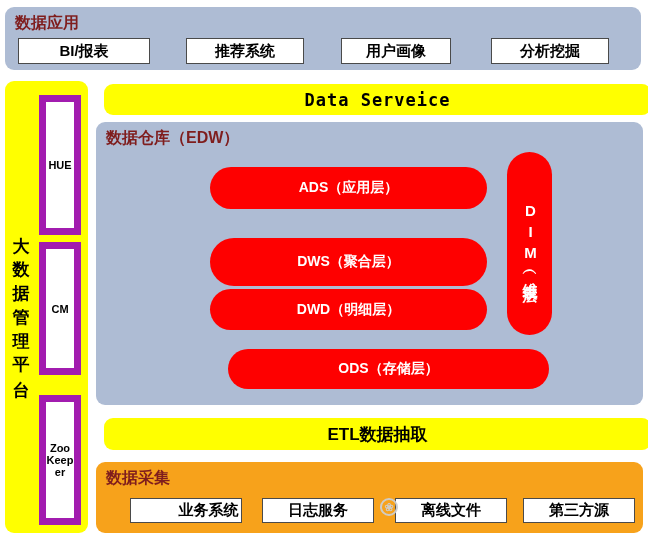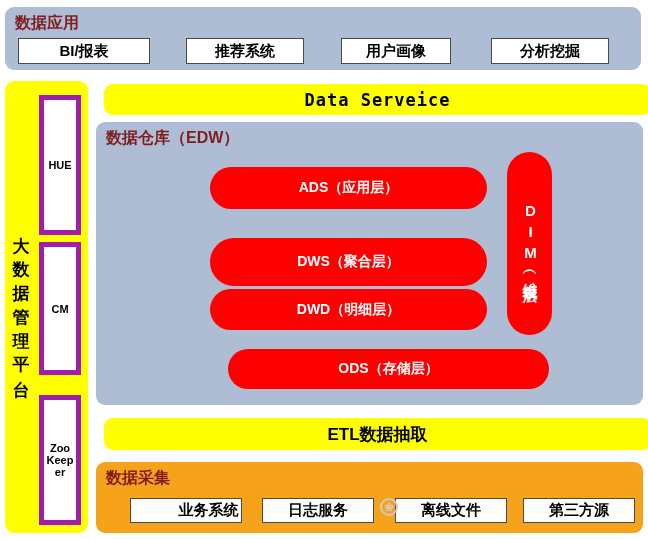--- a/index.html
+++ b/index.html
@@ -22,21 +22,21 @@
   .app-panel .white-box{top:31px;height:26px;}
   
   .left-bar{left:5px;top:81px;width:83px;height:452px;background:#ffff00;}
   .vertical-title{
     position:absolute;left:0;top:0;width:32px;height:100%;
     display:flex;align-items:center;justify-content:center;
     writing-mode:vertical-rl;text-orientation:upright;
     font-weight:bold;font-size:17px;letter-spacing:24px;color:#000;
   }
   .tool-box{
-    position:absolute;left:34px;width:42px;background:#ffffff;border:5px solid #a21caf;
+    position:absolute;left:34px;width:42px;background:#ffffff;border:7px solid #a21caf;
     display:flex;align-items:center;justify-content:center;text-align:center;
     font-weight:bold;font-size:11px;color:#000;white-space:pre-line;box-sizing:border-box;
   }
   
   .yellow-bar{
     position:absolute;left:96px;width:547px;background:#ffff00;border-radius:9px;
     display:flex;align-items:center;justify-content:center;
     font-weight:bold;font-size:17px;color:#000;margin-left:8px;
   }
   .service-bar{top:84px;height:31px;font-family:"DejaVu Sans Mono",monospace;letter-spacing:1px;}

